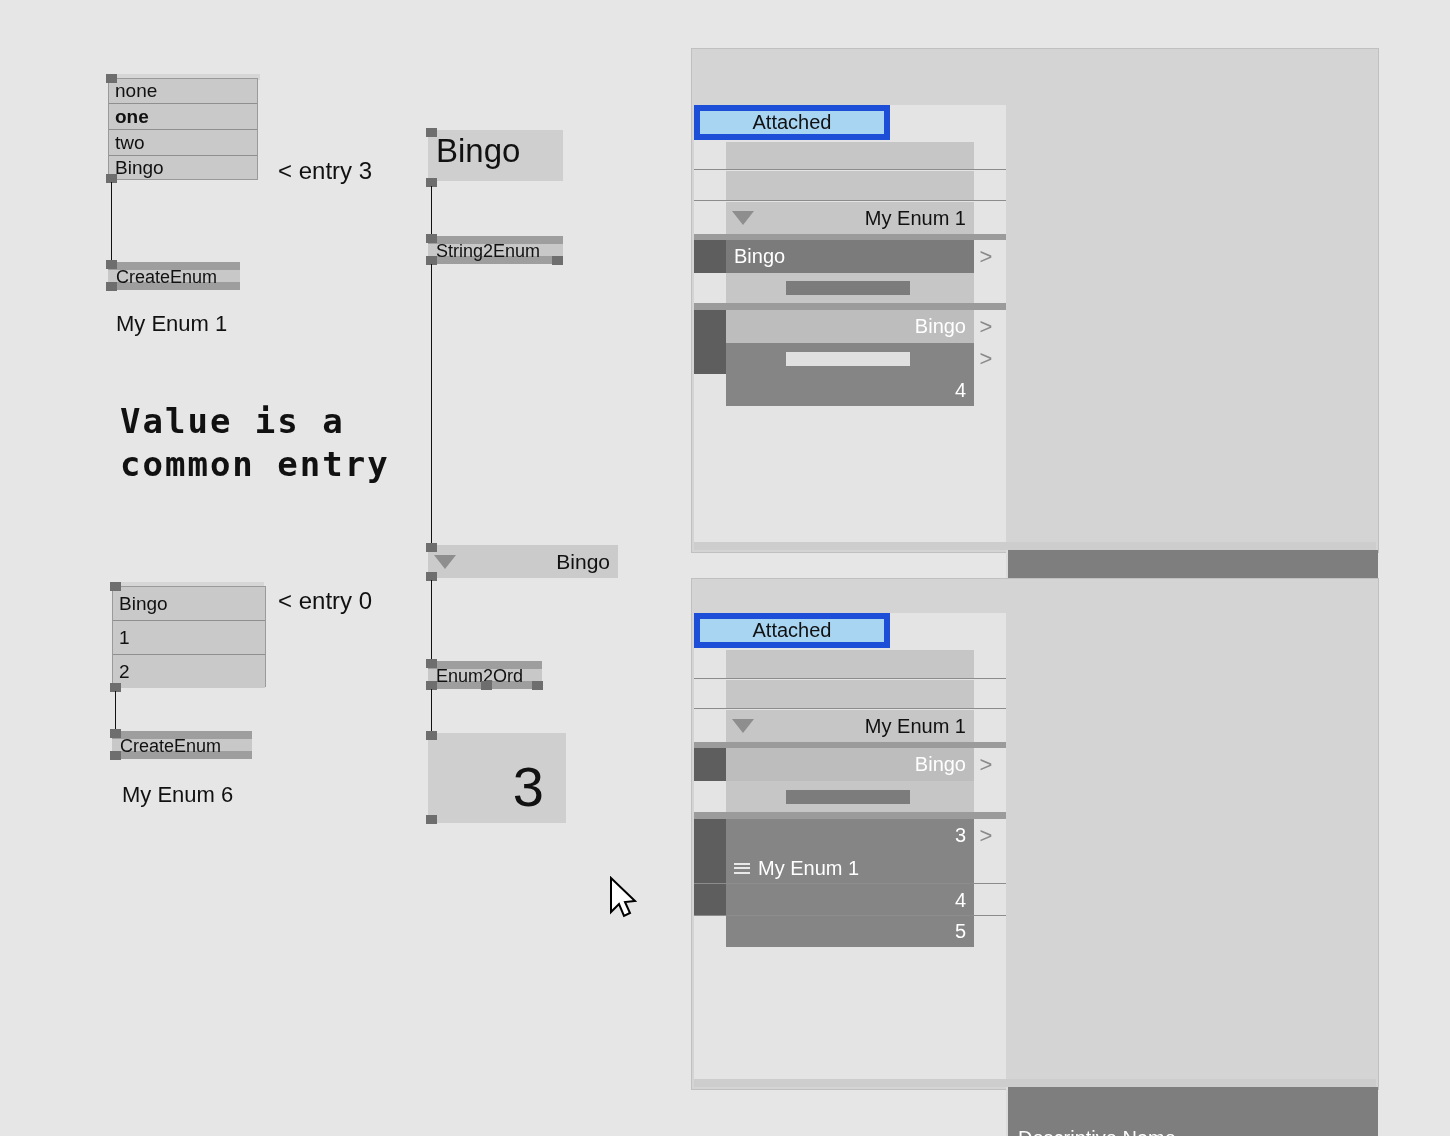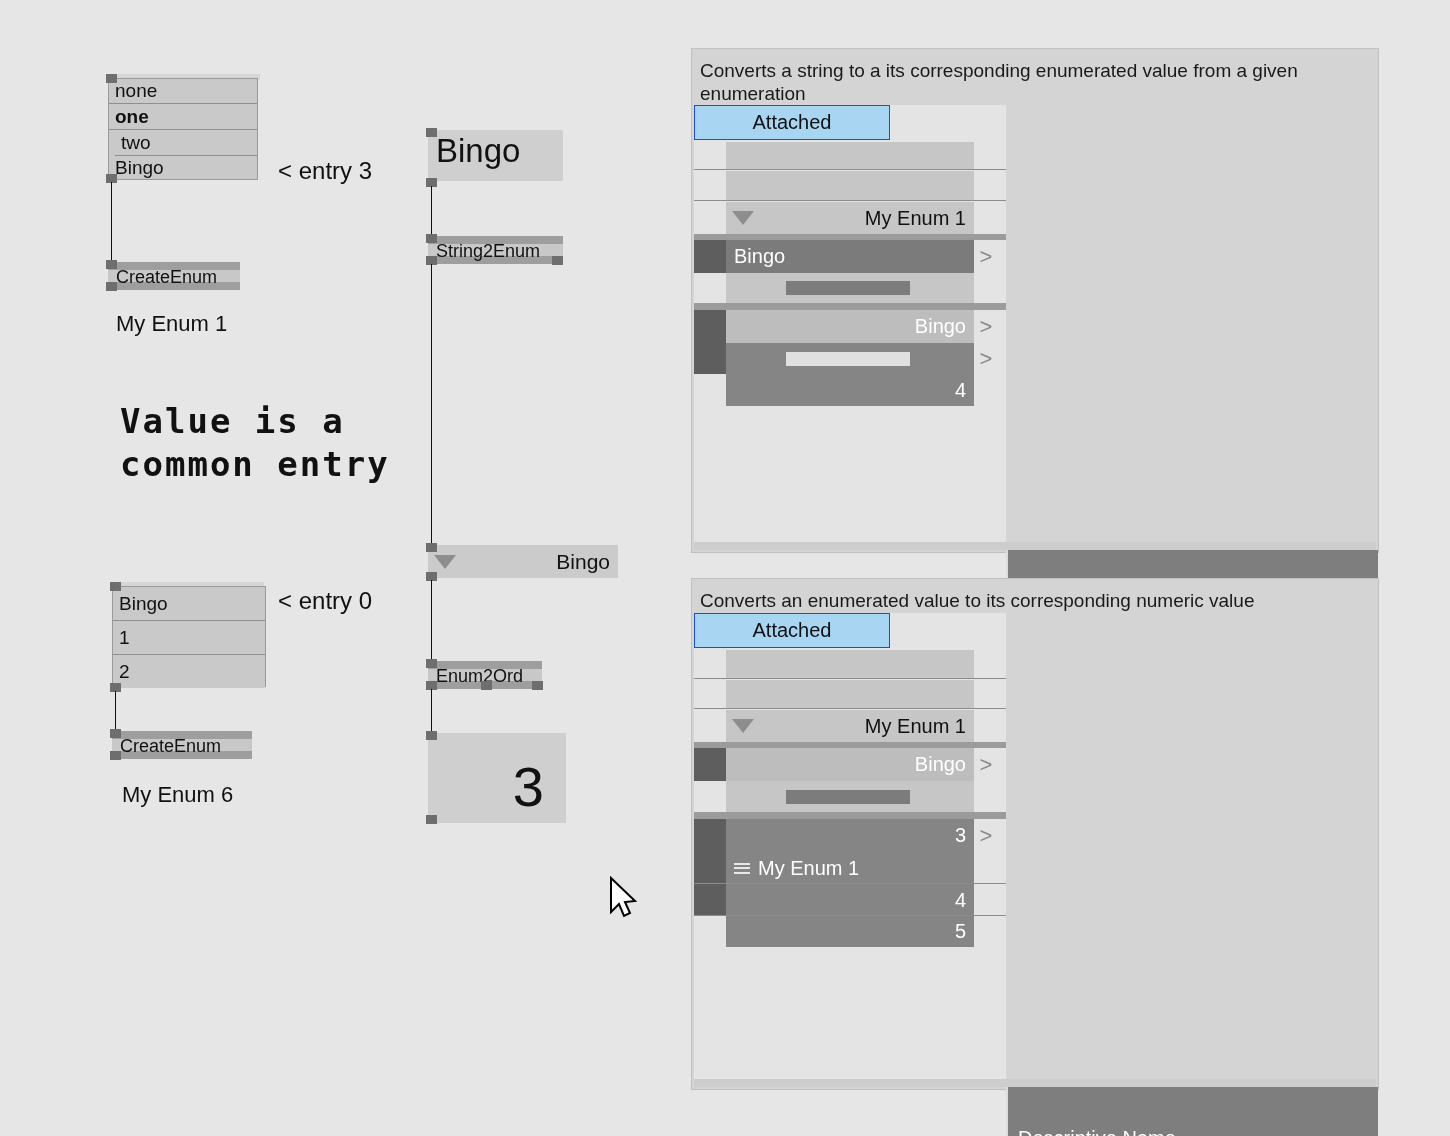--- a/index.html
+++ b/index.html
@@ -151,21 +151,21 @@
   .col-right {
     position: relative;
     background: #dcdcdc;
     overflow: hidden;
   }
 
   
   .attached {
     position: absolute;
     background: #a8d5f2;
-    border: 1px solid #1d4ed8;
+    border: 6px solid #1d4ed8;
     box-sizing: border-box;
     display: flex;
     align-items: center;
     justify-content: center;
     font-size: 20px;
     color: #111;
   }
 
   
   .frow { position: absolute; box-sizing: border-box; }
@@ -262,21 +262,21 @@
 </style>
 </head>
 <body>
 
 <div>
 
   <div class="listbox-shadowtop" style="left:108px; top:74px; width:152px;"></div>
   <div class="listbox" style="left:108px; top:78px; width:150px; height:102px;">
     <div class="listrow" style="height:25px;">none</div>
     <div class="listrow" style="height:26px;font-weight:bold;">one</div>
-    <div class="listrow" style="height:26px;margin-left:6px;">two</div>
+    <div class="listrow" style="height:26px;">two</div>
     <div class="listrow" style="height:23px;">Bingo</div>
   </div>
   <div class="pin" style="left:106px; top:74px;"></div>
   <div class="pin" style="left:106px; top:174px;"></div>
   <div class="wire" style="left:111px; top:182px; height:80px;"></div>
 
   <div class="canvas-text small" style="left:278px; top:157px;">&lt; entry 3</div>
 
   <div class="nodebox" style="left:108px; top:262px; width:132px; height:28px;">
     <div class="nodebar" style="top:0;"></div>
@@ -352,21 +352,20 @@
   <div class="valuebox" style="left:428px; top:733px; width:138px; height:90px;">
     <div class="v" style="right:22px; bottom:4px; font-size:56px;">3</div>
   </div>
   <div class="pin" style="left:426px; top:731px;"></div>
   <div class="pin" style="left:426px; top:815px;"></div>
 
 </div>
 
 <div class="panel" style="left:691px; top:48px; width:688px; height:505px;">
 
-  <div class="panel-title">Converts a string to a its corresponding enumerated value from a given enumeration</div>
 
   <div class="col-left abs" style="left:2px; top:56px; width:312px; height:445px;">
 
     <div class="attached" style="left:0; top:0; width:196px; height:35px;">Attached</div>
 
     <div class="frow" style="left:0; top:37px; width:312px; height:28px;">
       <div class="fgutter"></div>
       <div class="ffield lt" style="left:32px; width:248px;">
         <span class="txt dark-on-light left"></span>
       </div>
@@ -453,21 +452,20 @@
     </div>
 
     <div class="slab-empty" style="top:289px; height:150px;"></div>
   </div>
 
   <div class="strip" style="bottom:2px;"></div>
 </div>
 
 <div class="panel" style="left:691px; top:578px; width:688px; height:512px;">
 
-  <div class="panel-title">Converts an enumerated value to its corresponding numeric value</div>
 
   <div class="col-left abs" style="left:2px; top:34px; width:312px; height:474px;">
 
     <div class="attached" style="left:0; top:0; width:196px; height:35px;">Attached</div>
 
     <div class="frow" style="left:0; top:37px; width:312px; height:29px;">
       <div class="fgutter"></div>
       <div class="ffield lt" style="left:32px; width:248px;">
         <span class="txt dark-on-light left"></span>
       </div>

